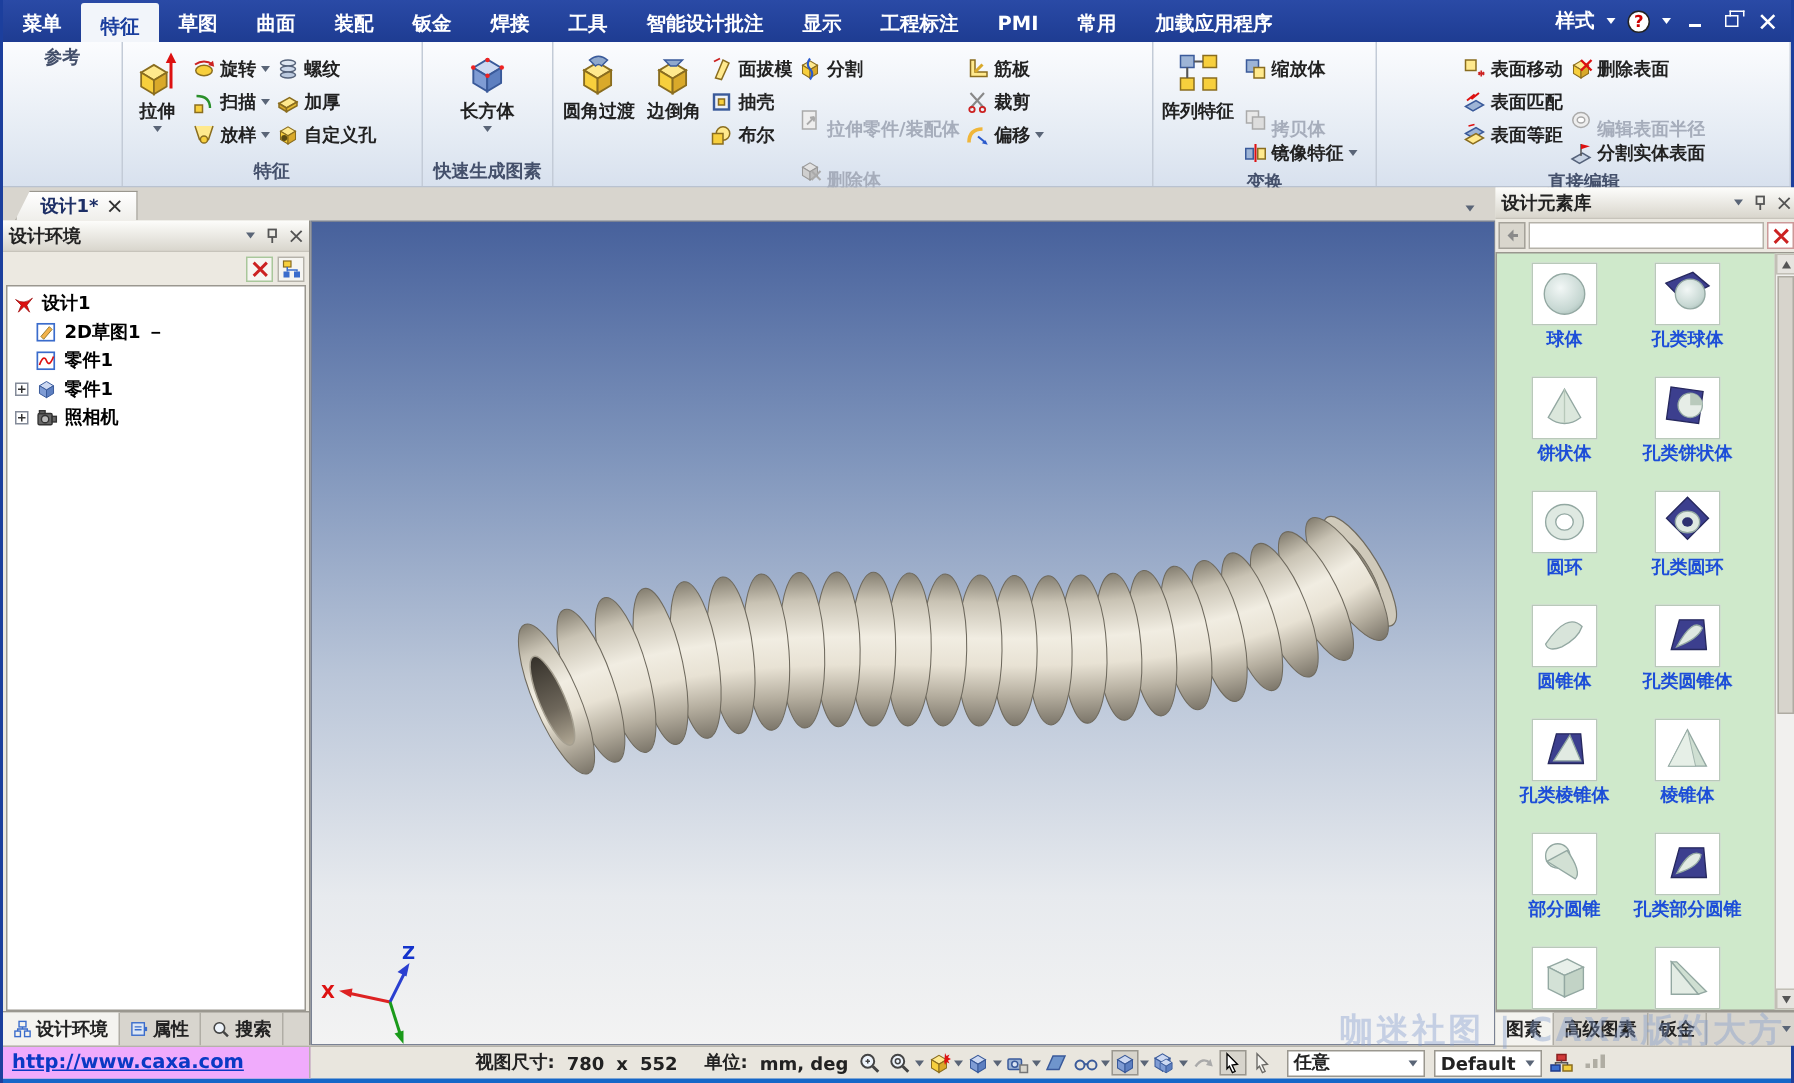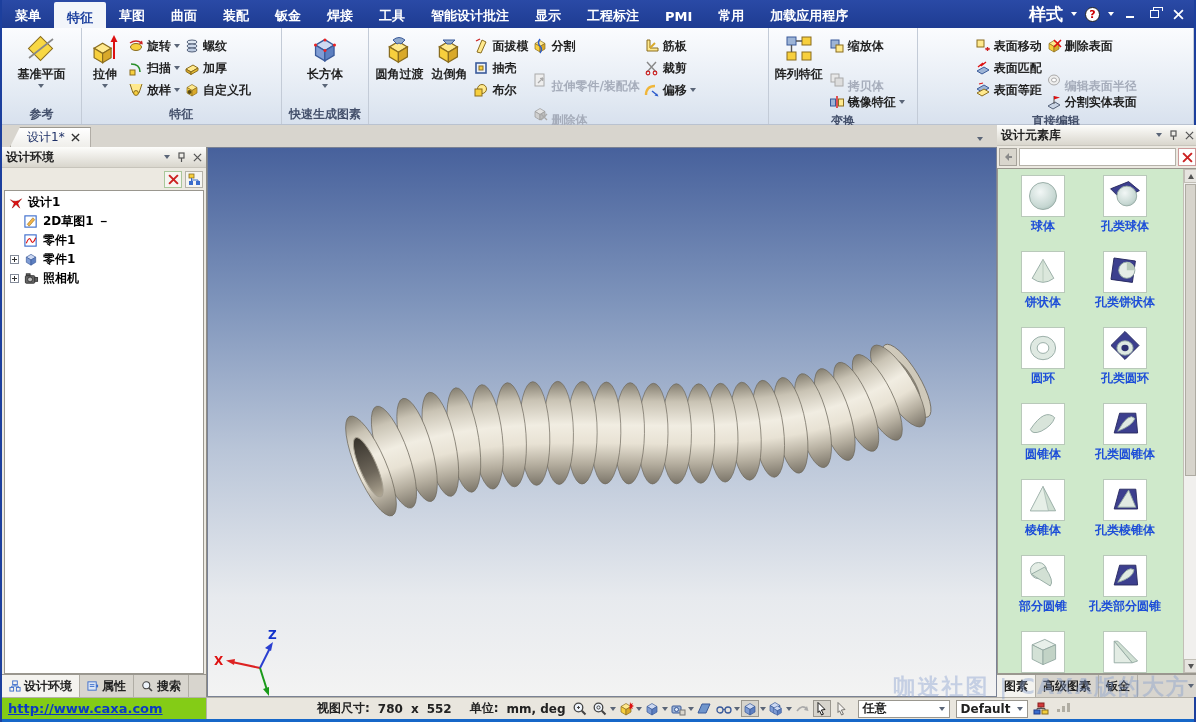--- a/index.html
+++ b/index.html
@@ -7,21 +7,21 @@
     font-family:"DejaVu Sans","Liberation Sans",sans-serif; font-size:12px; }
   .app { position:relative; width:1196px; height:722px; background:#d6d3cc;
     border-left:2px solid #1c3f9d; border-right:2px solid #1c3f9d; }
 
   
   .menubar { position:absolute; left:0; top:0; width:100%; height:28px;
     background:linear-gradient(#2a4aa6,#1e3c92); display:flex; align-items:stretch; color:#fff; }
   .mtab { display:flex; align-items:center; padding:16px 13px; font-weight:700; font-size:13px; cursor:default; }
   .mtab.active { background:#f2f5fa; color:#1b3f9e; margin-top:2px; border-radius:2px 2px 0 0; }
   .mright { margin-left:auto; display:flex; align-items:center; gap:8px; padding-right:8px; }
-  .mstyle { font-weight:700; font-size:17px; }
+  .mstyle { font-weight:700; font-size:13px; }
   .dd { width:0; height:0; border-left:3px solid transparent; border-right:3px solid transparent; border-top:4px solid #5a6577; display:inline-block; }
   .dd.w { border-top-color:#fff; }
   .helpc { width:15px; height:15px; border-radius:50%; background:#fff; color:#c00;
     font-weight:700; font-size:11px; display:flex; align-items:center; justify-content:center; border:1px solid #222; }
   .winbtn { width:16px; height:14px; display:flex; align-items:center; justify-content:center; }
   .minbar { width:8px; height:2px; background:#fff; margin-top:6px; }
   .restsq { width:9px; height:8px; border:1px solid #fff; position:relative; }
   .restsq:after { content:""; position:absolute; left:2px; top:-4px; width:8px; height:3px; border:1px solid #fff; border-bottom:none; }
 
   
@@ -37,21 +37,21 @@
   .sitem { display:flex; align-items:center; gap:3px; height:22px; font-weight:700; color:#222; white-space:nowrap; padding:0 2px; }
   .sitem.dis, .sitem.dis .lbl { color:#a6adbb;margin-top:12px; }
   .ric { width:16px; height:16px; flex:0 0 16px; }
   .bic { width:34px; height:32px; }
 
   
   .tabstrip { position:absolute; left:0; top:125px; width:995px; height:22px; background:#d8d5ce;
     display:flex; align-items:flex-end; }
   .doctab { margin-left:8px; height:20px; background:linear-gradient(#ffffff,#efeeea); border:1px solid #9a978f; border-bottom:none;
     display:flex; align-items:center; gap:6px; padding:0 10px 0 16px;
-    clip-path:polygon(10px 0,100% 0,100% 100%,0 100%); font-weight:400; color:#1d2f66;justify-content:flex-end; }
+    clip-path:polygon(10px 0,100% 0,100% 100%,0 100%); font-weight:700; color:#1d2f66;justify-content:flex-end; }
   .strip-dd { margin-left:auto; margin-right:14px; margin-bottom:6px; }
   .xs { width:9px; height:9px; }
 
   
   .lpanel { position:absolute; left:0; top:147px; width:205px; height:550px; background:#ece9e1;
     display:flex; flex-direction:column; border-right:1px solid #8f8d86; }
   .phead { height:21px; background:linear-gradient(#fdfdfb,#d9d6cd); display:flex; align-items:center;
     padding:0 4px; font-weight:700; color:#222; border-bottom:1px solid #c7c4bb; }
   .phead .hicons { margin-left:auto; display:flex; align-items:center; gap:7px; }
   .ptool { height:22px; display:flex; align-items:center; justify-content:flex-end; gap:3px; padding:0 3px; }
@@ -92,21 +92,21 @@
   .varrow { height:14px; display:flex; align-items:center; justify-content:center; background:#e6e4df; border:1px solid #c2bfb6; }
   .vthumb { margin:1px; height:58%; background:#d7d4cc; border:1px solid #aeaba2; }
   .vspacer { flex:1; }
   .rtabs { height:23px; display:flex; align-items:stretch; background:#d8d5ce; border-top:1px solid #9a978f; }
   .tua { width:0; height:0; border-left:3.5px solid transparent; border-right:3.5px solid transparent; }
   .tu-up { border-bottom:5px solid #555; } .tu-dn { border-top:5px solid #555; }
 
   
   .statusbar { position:absolute; left:0; top:697px; width:100%; height:25px; background:#e9e6de;
     border-top:1px solid #b5b2a9; border-bottom:3px solid #1667c8; display:flex; align-items:center; }
-  .slink { width:205px; height:100%; background:#84cc16; display:flex; align-items:center; padding:0 6px; border-right:1px solid #b5b2a9; }
+  .slink { width:205px; height:100%; background:#f0abfc; display:flex; align-items:center; padding:0 6px; border-right:1px solid #b5b2a9; }
   .slink a { color:#0a39c4; font-weight:700; font-size:13px; text-decoration:underline; }
   .stext { font-weight:700; color:#222; margin:0 4px; white-space:nowrap;text-align:center; }
   .sico { width:18px; height:17px; display:flex; align-items:center; justify-content:center; margin:0 1px; }
   .sico.pressed { background:#d7d4cc; border:1px solid #9a978f; }
   .combo { height:18px; background:#fff; border:1px solid #9a978f; display:flex; align-items:center; font-weight:700; padding:0 4px; gap:4px; color:#222; }
   .combo .dd { margin-left:auto; }
   .grip { display:flex; align-items:flex-end; gap:2px; margin:0 4px 3px 6px; }
   .grip i { width:3px; background:#b0ada3; display:block; }
 
   .watermark { position:absolute; right:4px; top:672px; font-weight:700; font-size:22px;
@@ -194,30 +194,20 @@
       <span class="winbtn">
           <svg class="xs" style="width:11px;height:11px" viewBox="0 0 10 10">
             <path d="M1 1 9 9 M9 1 1 9" stroke="#fff" stroke-width="1.6"></path>
           </svg>
         </span>
     </div>
   </div>
 
   <div class="ribbon">
     <div class="rgroup" style="width:80px">
-      <div class="rbody" style="justify-content:center">
-        <div class="bigbtn">
-          <svg class="bic" viewBox="0 0 32 32">
-              <rect x="7" y="7" width="17" height="17" transform="rotate(45 15.5 15.5)" fill="#f8d844" stroke="#8a6d1f"></rect>
-              <line x1="4" y1="25" x2="28" y2="6" stroke="#888" stroke-width="1.6"></line>
-            </svg>
-          <span class="blabel">基准平面</span>
-          <span class="dd"></span>
-        </div>
-      </div>
       <div class="rlabel">参考</div>
     </div>
 
     <div class="rgroup" style="width:200px">
       <div class="rbody">
         <div class="bigbtn">
           <svg class="bic" viewBox="0 0 32 32">
               <use href="#cubeY" transform="translate(0,6) scale(1.7)"></use>
               <line x1="25" y1="26" x2="25" y2="6" stroke="#d11" stroke-width="2"></line>
               <polygon points="25,2 21.5,9 28.5,9" fill="#d11"></polygon>
@@ -736,34 +726,34 @@
               <svg viewBox="0 0 40 40">
                 <path d="M8 30 L14 8 L32 8 L34 30 Z" fill="#3c3f8e" stroke="#26285e"></path>
                 <path d="M12 28 Q24 6 31 14 Q28 22 12 28 Z" fill="#dfe9e2" stroke="#93a8a2"></path>
               </svg>
             </span>
             <div class="tilelabel">孔类圆锥体</div>
           </div>
         <div class="tile">
             <span class="tileico">
               <svg viewBox="0 0 40 40">
+                <path d="M8 30 L14 8 L32 8 L34 30 Z" fill="#3c3f8e" stroke="#26285e"></path>
+                <polygon points="24,9 32,28 12,28" fill="#e1eae2" stroke="#93a8a2"></polygon>
+              </svg>
+            </span>
+            <div class="tilelabel">孔类棱锥体</div>
+          </div>
+        <div class="tile">
+            <span class="tileico">
+              <svg viewBox="0 0 40 40">
                 <polygon points="20,5 34,32 6,32" fill="#cfdfd2" stroke="#93a8a2"></polygon>
                 <polygon points="20,5 26,32 6,32" fill="#e6efe7" stroke="#93a8a2" stroke-width=".6"></polygon>
               </svg>
             </span>
             <div class="tilelabel">棱锥体</div>
-          </div>
-        <div class="tile">
-            <span class="tileico">
-              <svg viewBox="0 0 40 40">
-                <path d="M8 30 L14 8 L32 8 L34 30 Z" fill="#3c3f8e" stroke="#26285e"></path>
-                <polygon points="24,9 32,28 12,28" fill="#e1eae2" stroke="#93a8a2"></polygon>
-              </svg>
-            </span>
-            <div class="tilelabel">孔类棱锥体</div>
           </div>
         <div class="tile">
             <span class="tileico">
               <svg viewBox="0 0 40 40">
                 <circle cx="15" cy="14" r="9" fill="#e4ede5" stroke="#93a8a2"></circle>
                 <path d="M7 18 L28 31 Q33 26 22 10 Z" fill="#d2e0d4" stroke="#93a8a2"></path>
               </svg>
             </span>
             <div class="tilelabel">部分圆锥</div>
           </div>

